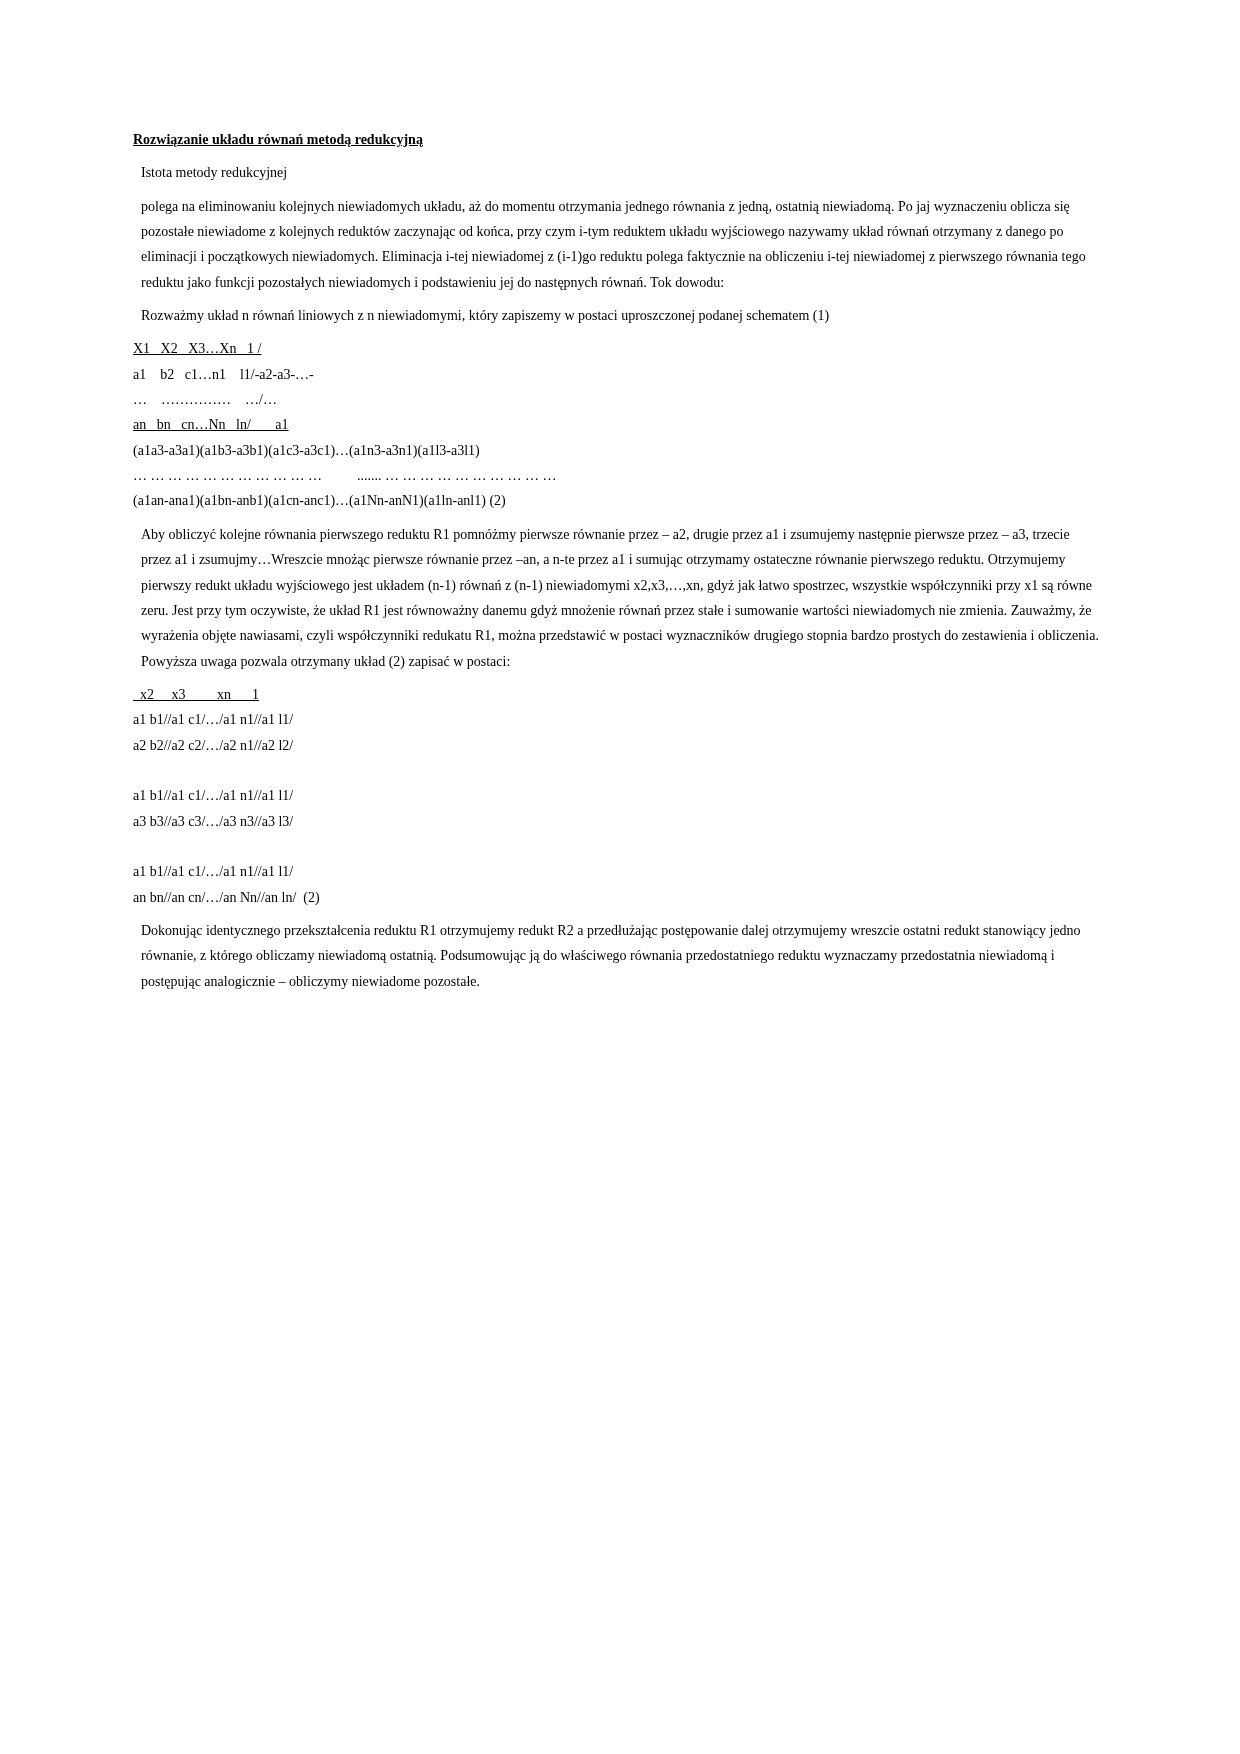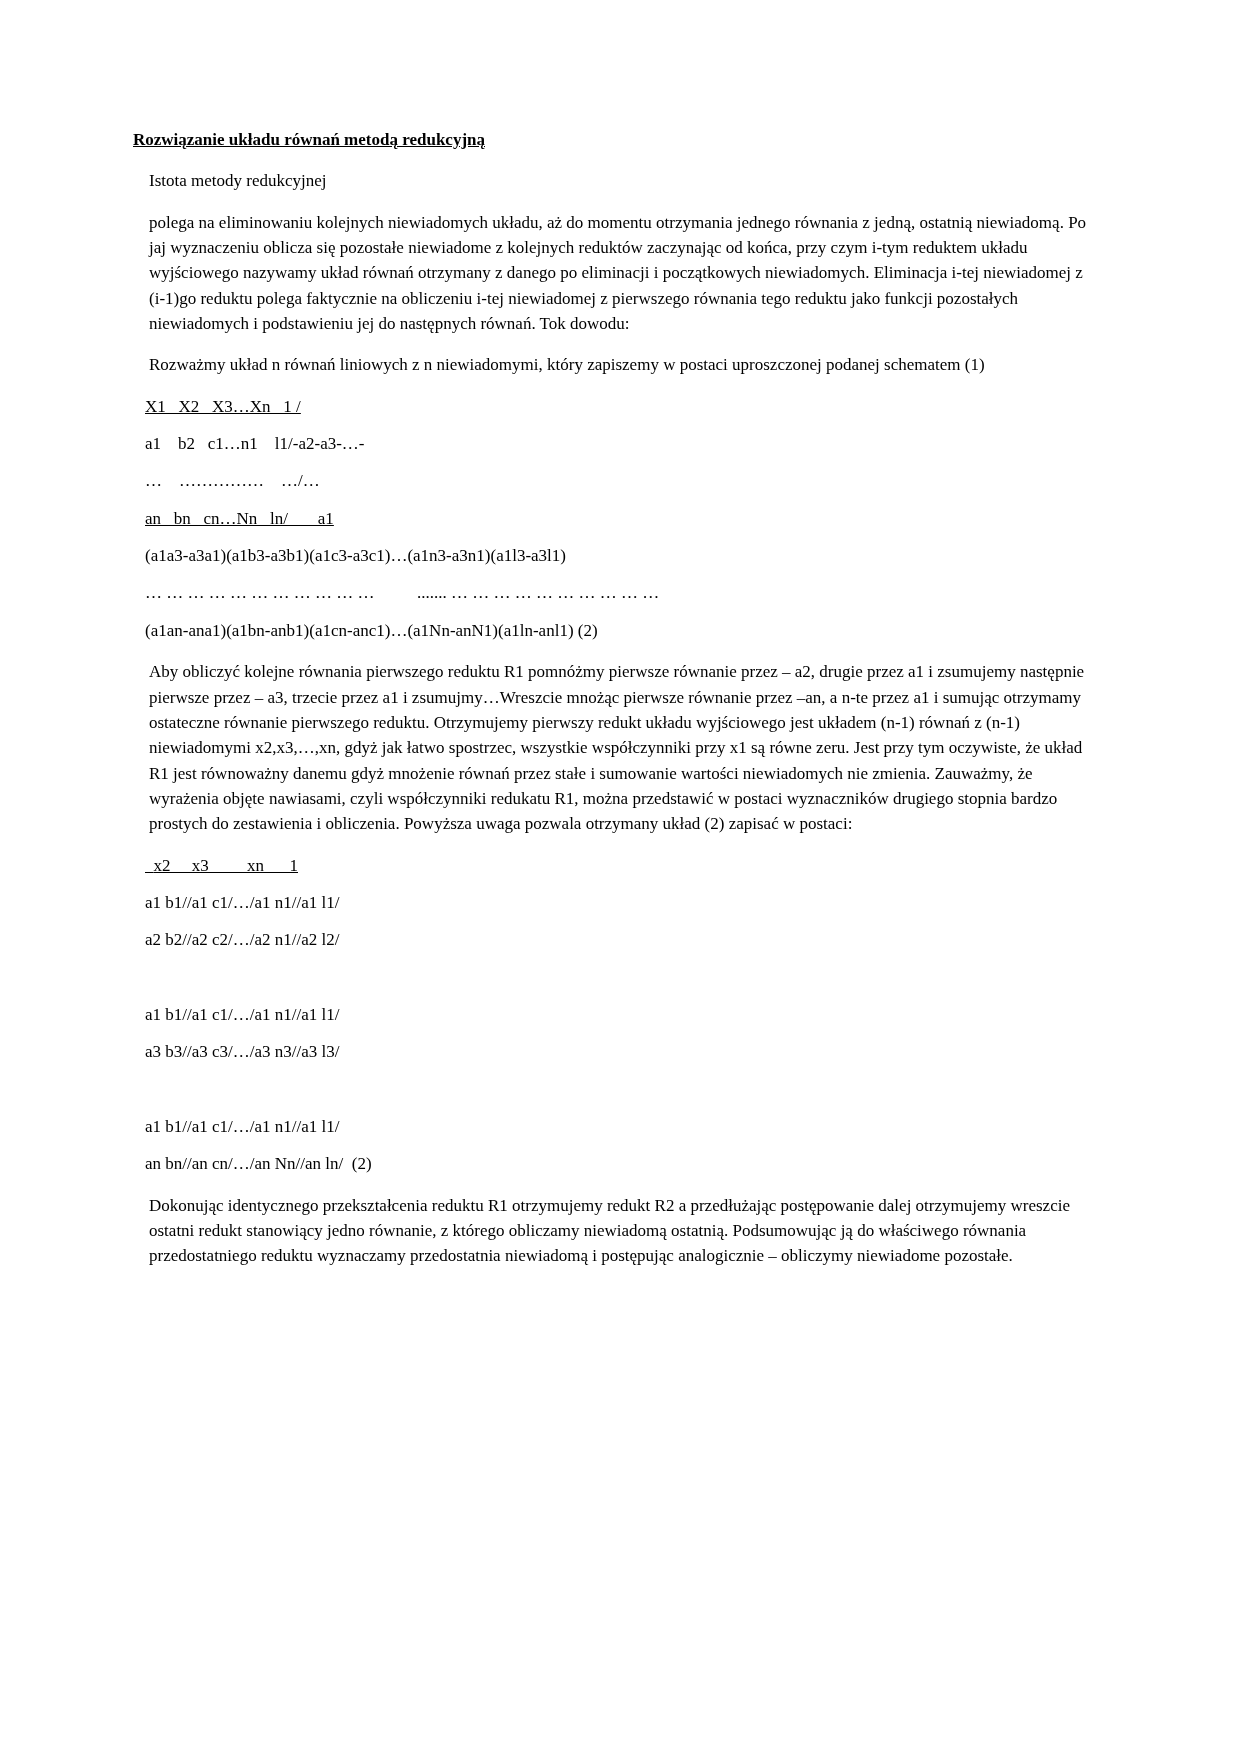--- a/index.html
+++ b/index.html
@@ -12,31 +12,31 @@
     background: #ffffff;
     position: relative;
     overflow: hidden;
   }
   .page-content {
     position: absolute;
     left: 133px;
     top: 127px;
     width: 978px;
     font-family: "Liberation Serif", "DejaVu Serif", serif;
-    font-size: 17px;
+    font-size: 14px;
     line-height: 25.35px;
     color: #000000;
     text-align: left;
   }
   .para {
-    margin: 16px;
+    margin: 8px;
     white-space: normal;
   }
   .pre-line {
-    margin: 12px;
+    margin: 0;
     white-space: pre-wrap;
     min-height: 25.35px;
   }
   .title-line {
     font-weight: bold;
     text-decoration: underline;
     white-space: pre-wrap;
     margin: 0;
   }
   .underlined {

